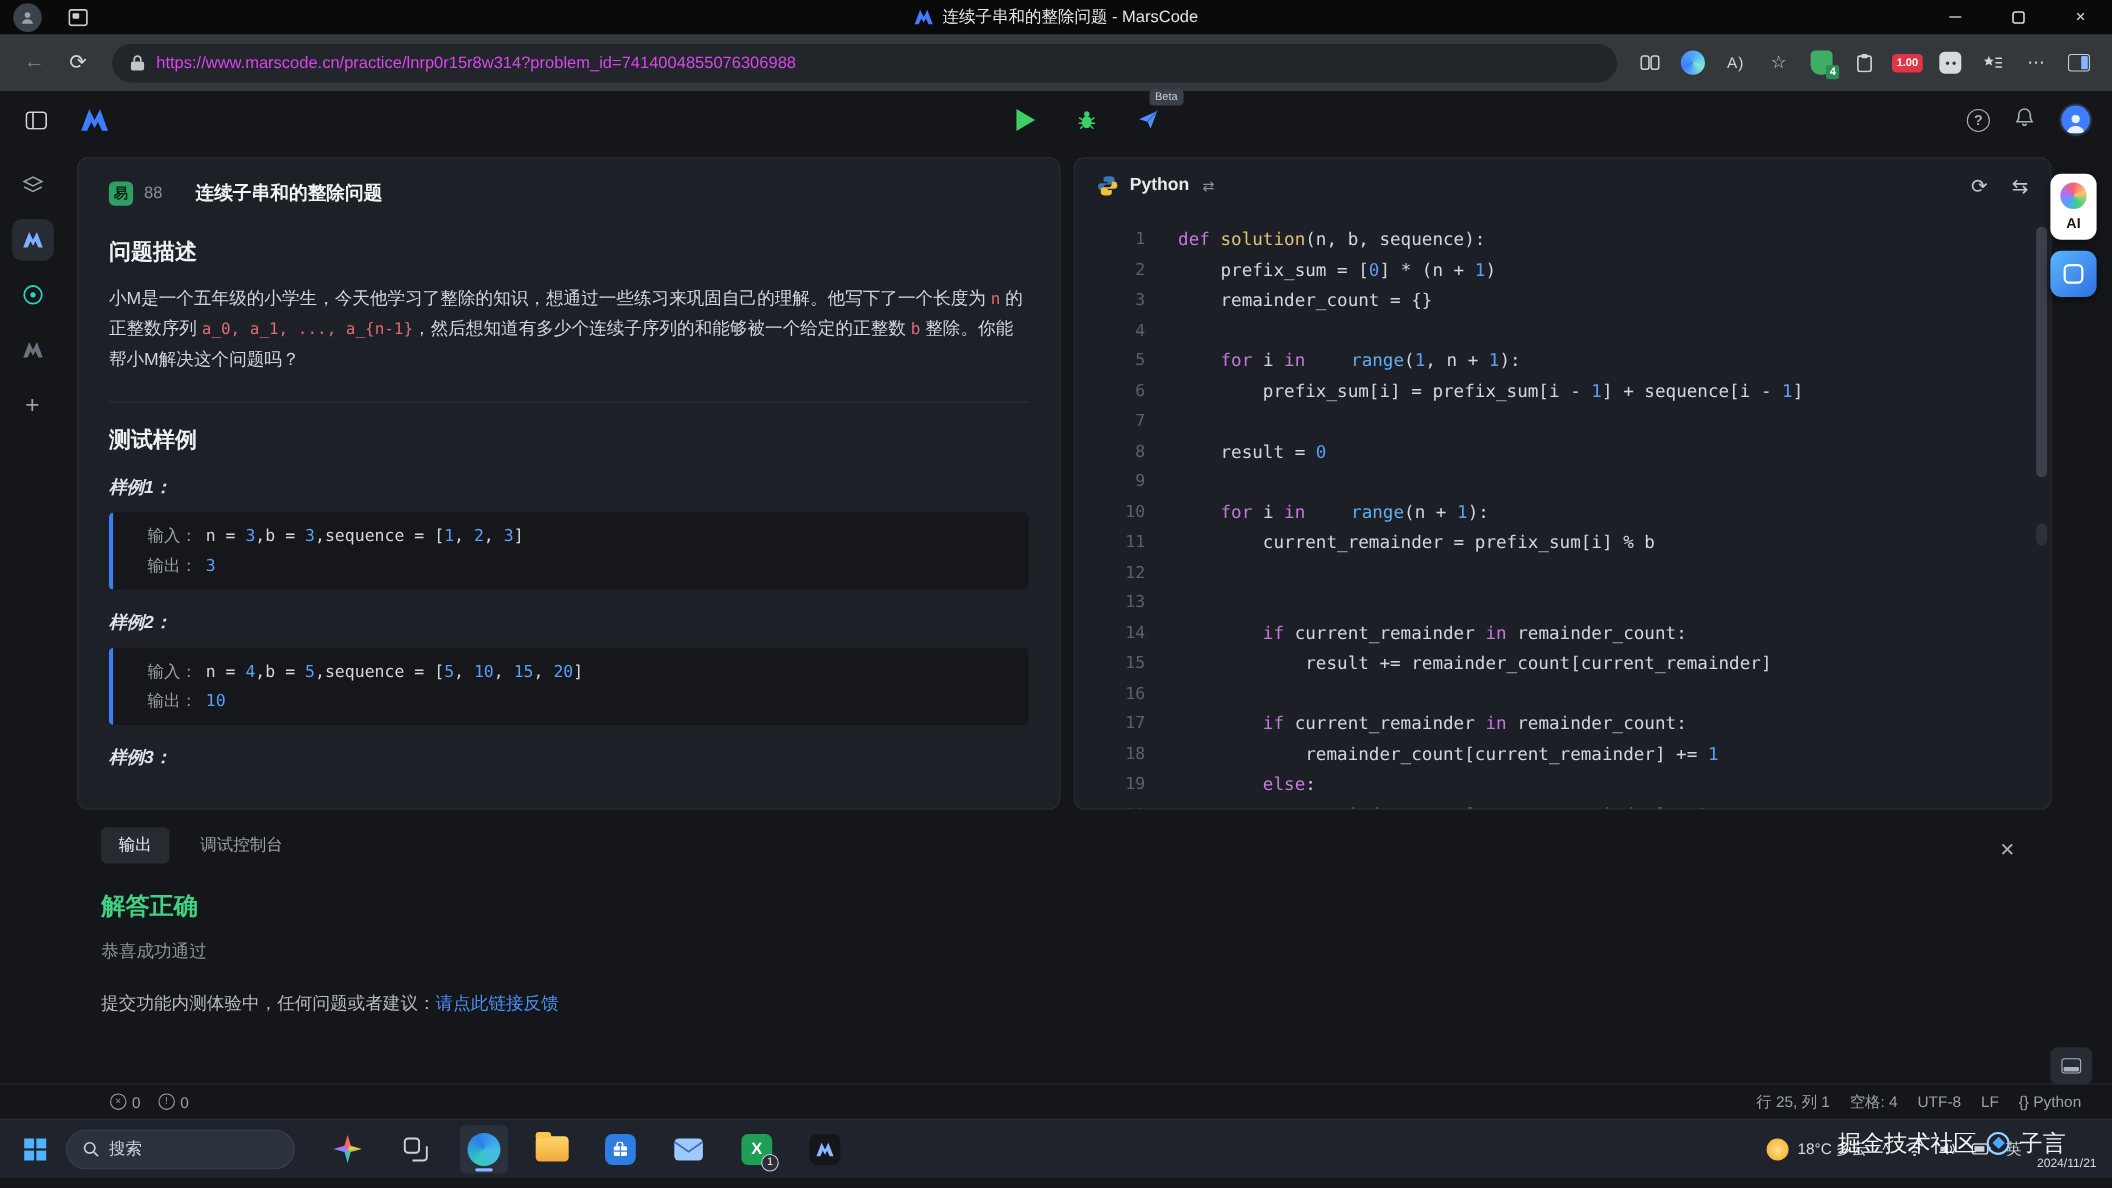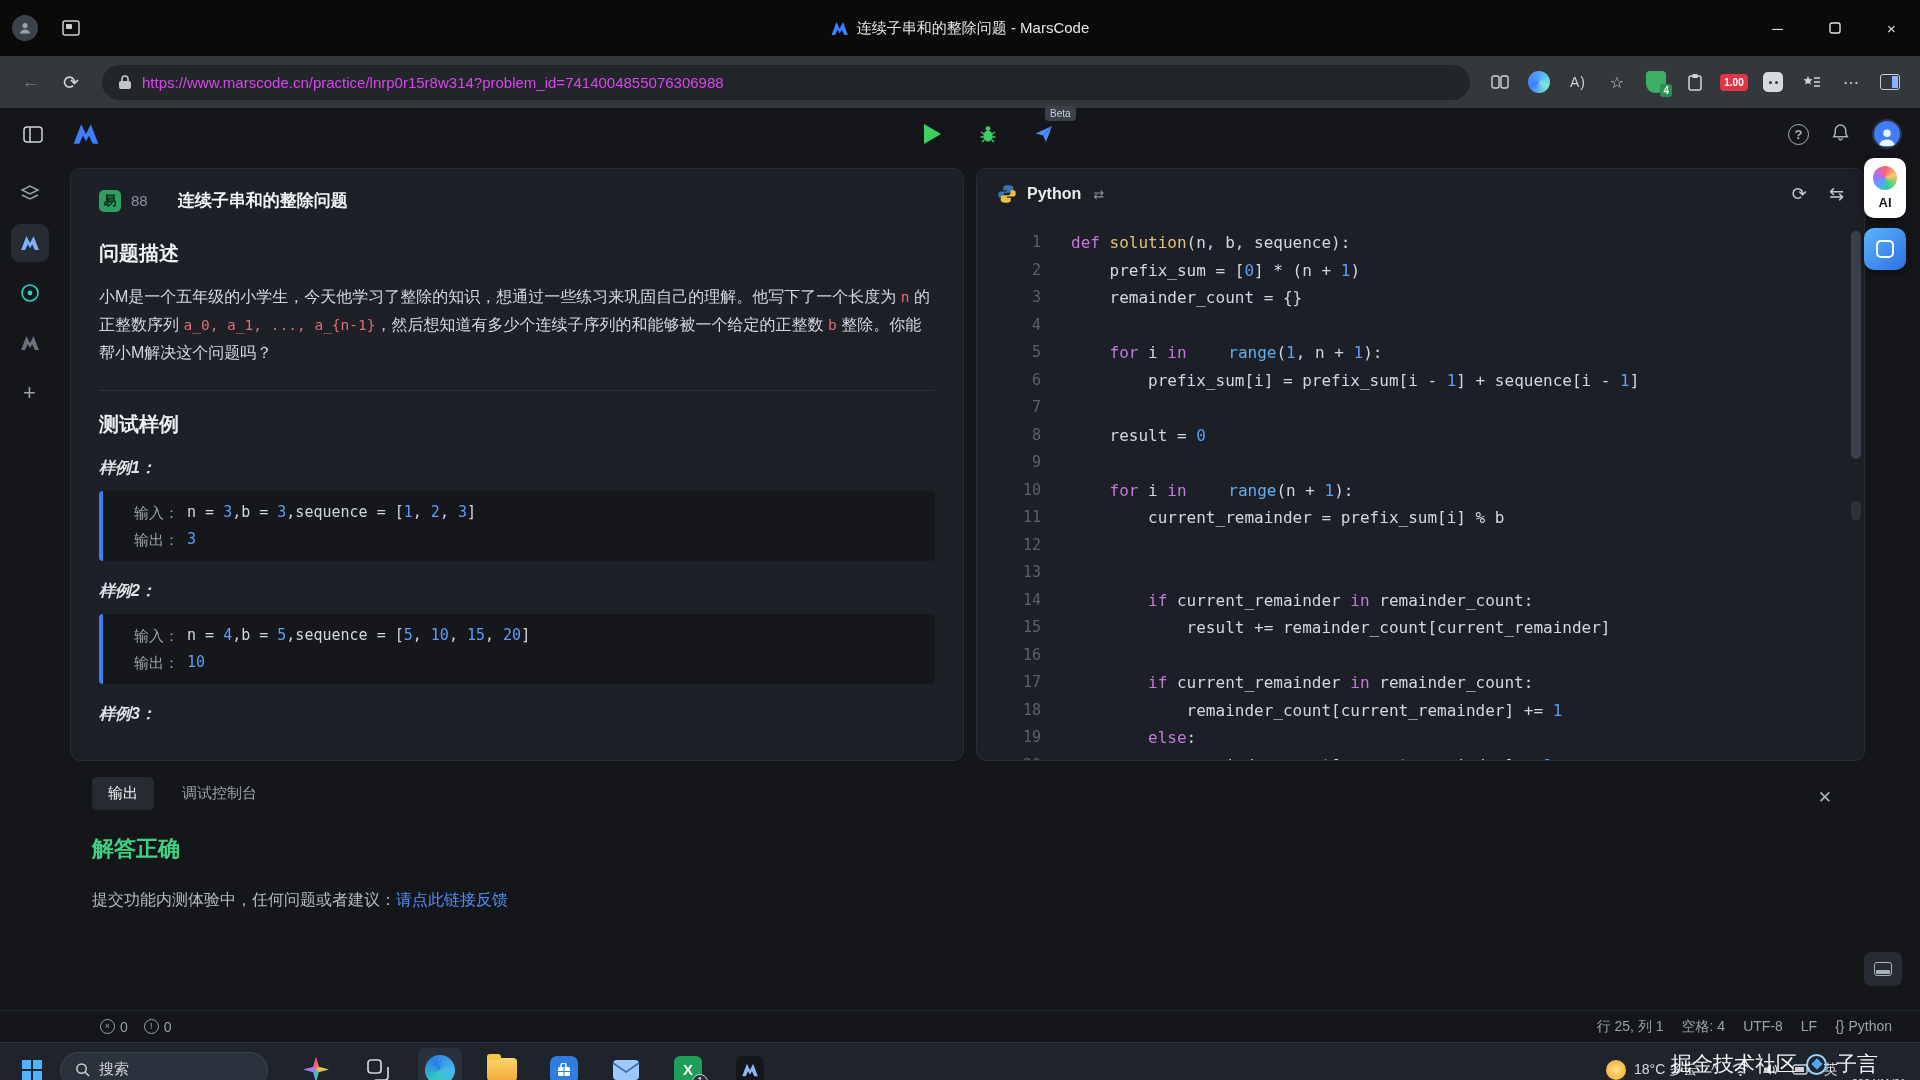--- a/index.html
+++ b/index.html
@@ -1,21 +1,21 @@
 <!DOCTYPE html>
 <html><head>
 <meta charset="utf-8">
 <style>
   * { box-sizing: border-box; margin: 0; padding: 0; }
   html,body { width:1920px; height:1080px; overflow:hidden; background:#000; }
   body { font-family:"Liberation Sans", sans-serif; }
   .screen { position:relative; width:1920px; height:1080px; background:#141619; overflow:hidden; }
 
   
-  .titlebar { height:56px; background:#0a0a0b; display:flex; align-items:center; position:relative; }
+  .titlebar { height:31px; background:#0a0a0b; display:flex; align-items:center; position:relative; }
   .tb-avatar { width:26px; height:26px; border-radius:50%; background:#3c424a; margin-left:12px;
                display:flex; align-items:center; justify-content:center; overflow:hidden; }
   .tb-ws { margin-left:24px; display:flex; align-items:center; }
   .tb-title { position:absolute; left:50%; transform:translateX(-50%); display:flex; gap:8px;
               align-items:center; color:#e4e6e9; font-size:15px; white-space:nowrap; }
   .win-controls { position:absolute; right:0; top:0; height:100%; display:flex; }
   .win-btn { width:57px; height:100%; display:flex; align-items:center; justify-content:center;
              color:#dfe1e4; font-size:15px; }
   .logo-mark { display:inline-flex; }
 
@@ -478,20 +478,21 @@
           </section>
         </div>
 
         <div class="output-panel">
           <div class="out-tabs">
             <div class="out-tab active">输出</div>
             <div class="out-tab">调试控制台</div>
           </div>
           <div class="out-close">✕</div>
           <div class="result-title">解答正确</div>
+          <div class="result-sub">恭喜成功通过</div>
           <div class="feedback">
             <span>提交功能内测体验中，任何问题或者建议：</span><span class="link">请点此链接反馈</span>
           </div>
         </div>
       </div>
     </div>
 
     <div class="status-bar">
       <div class="status-left">
         <span class="stat-item">

